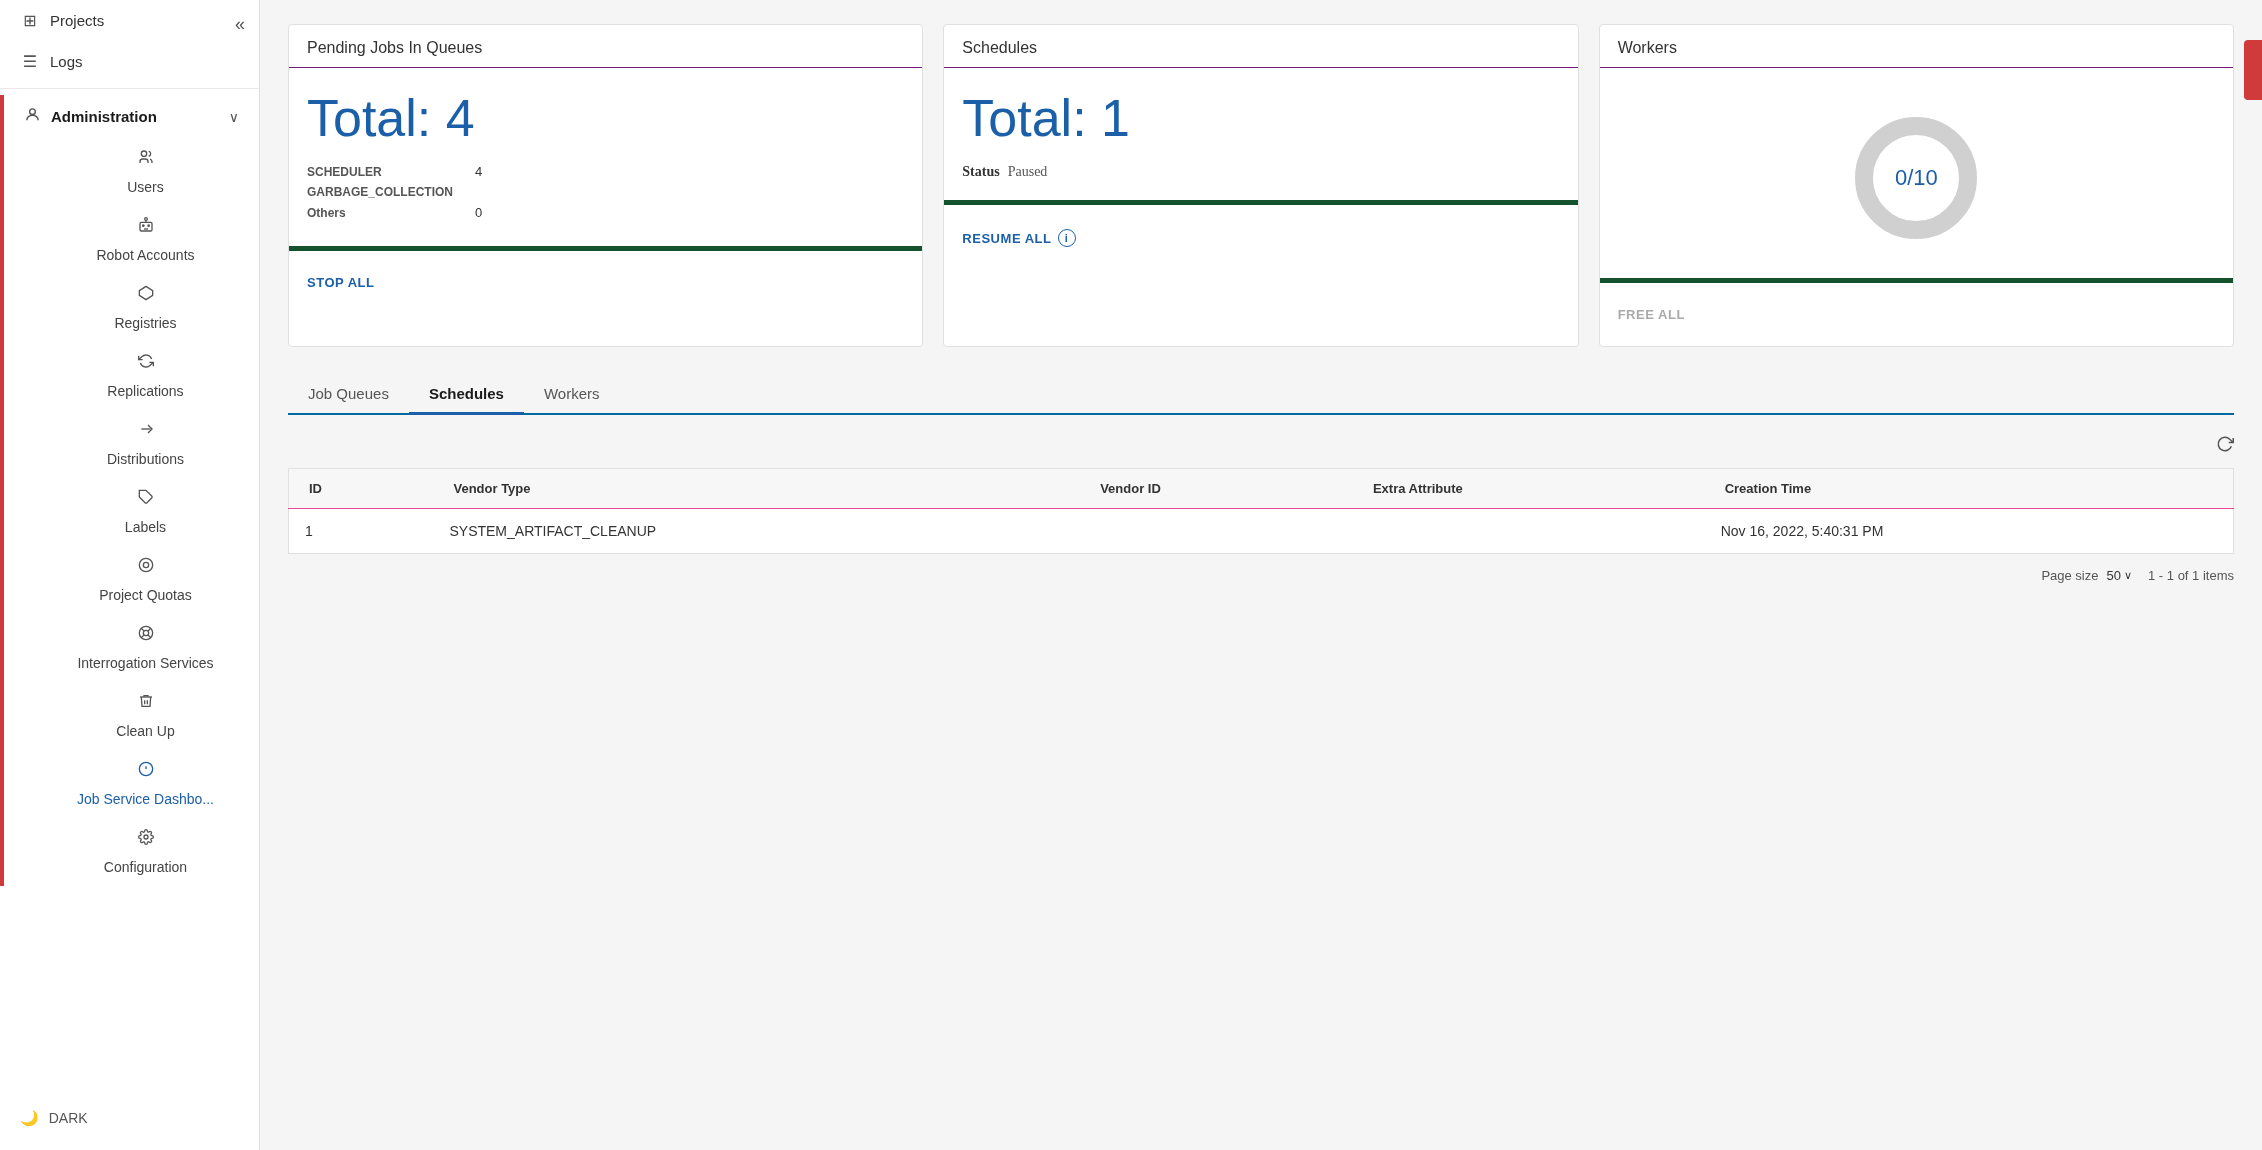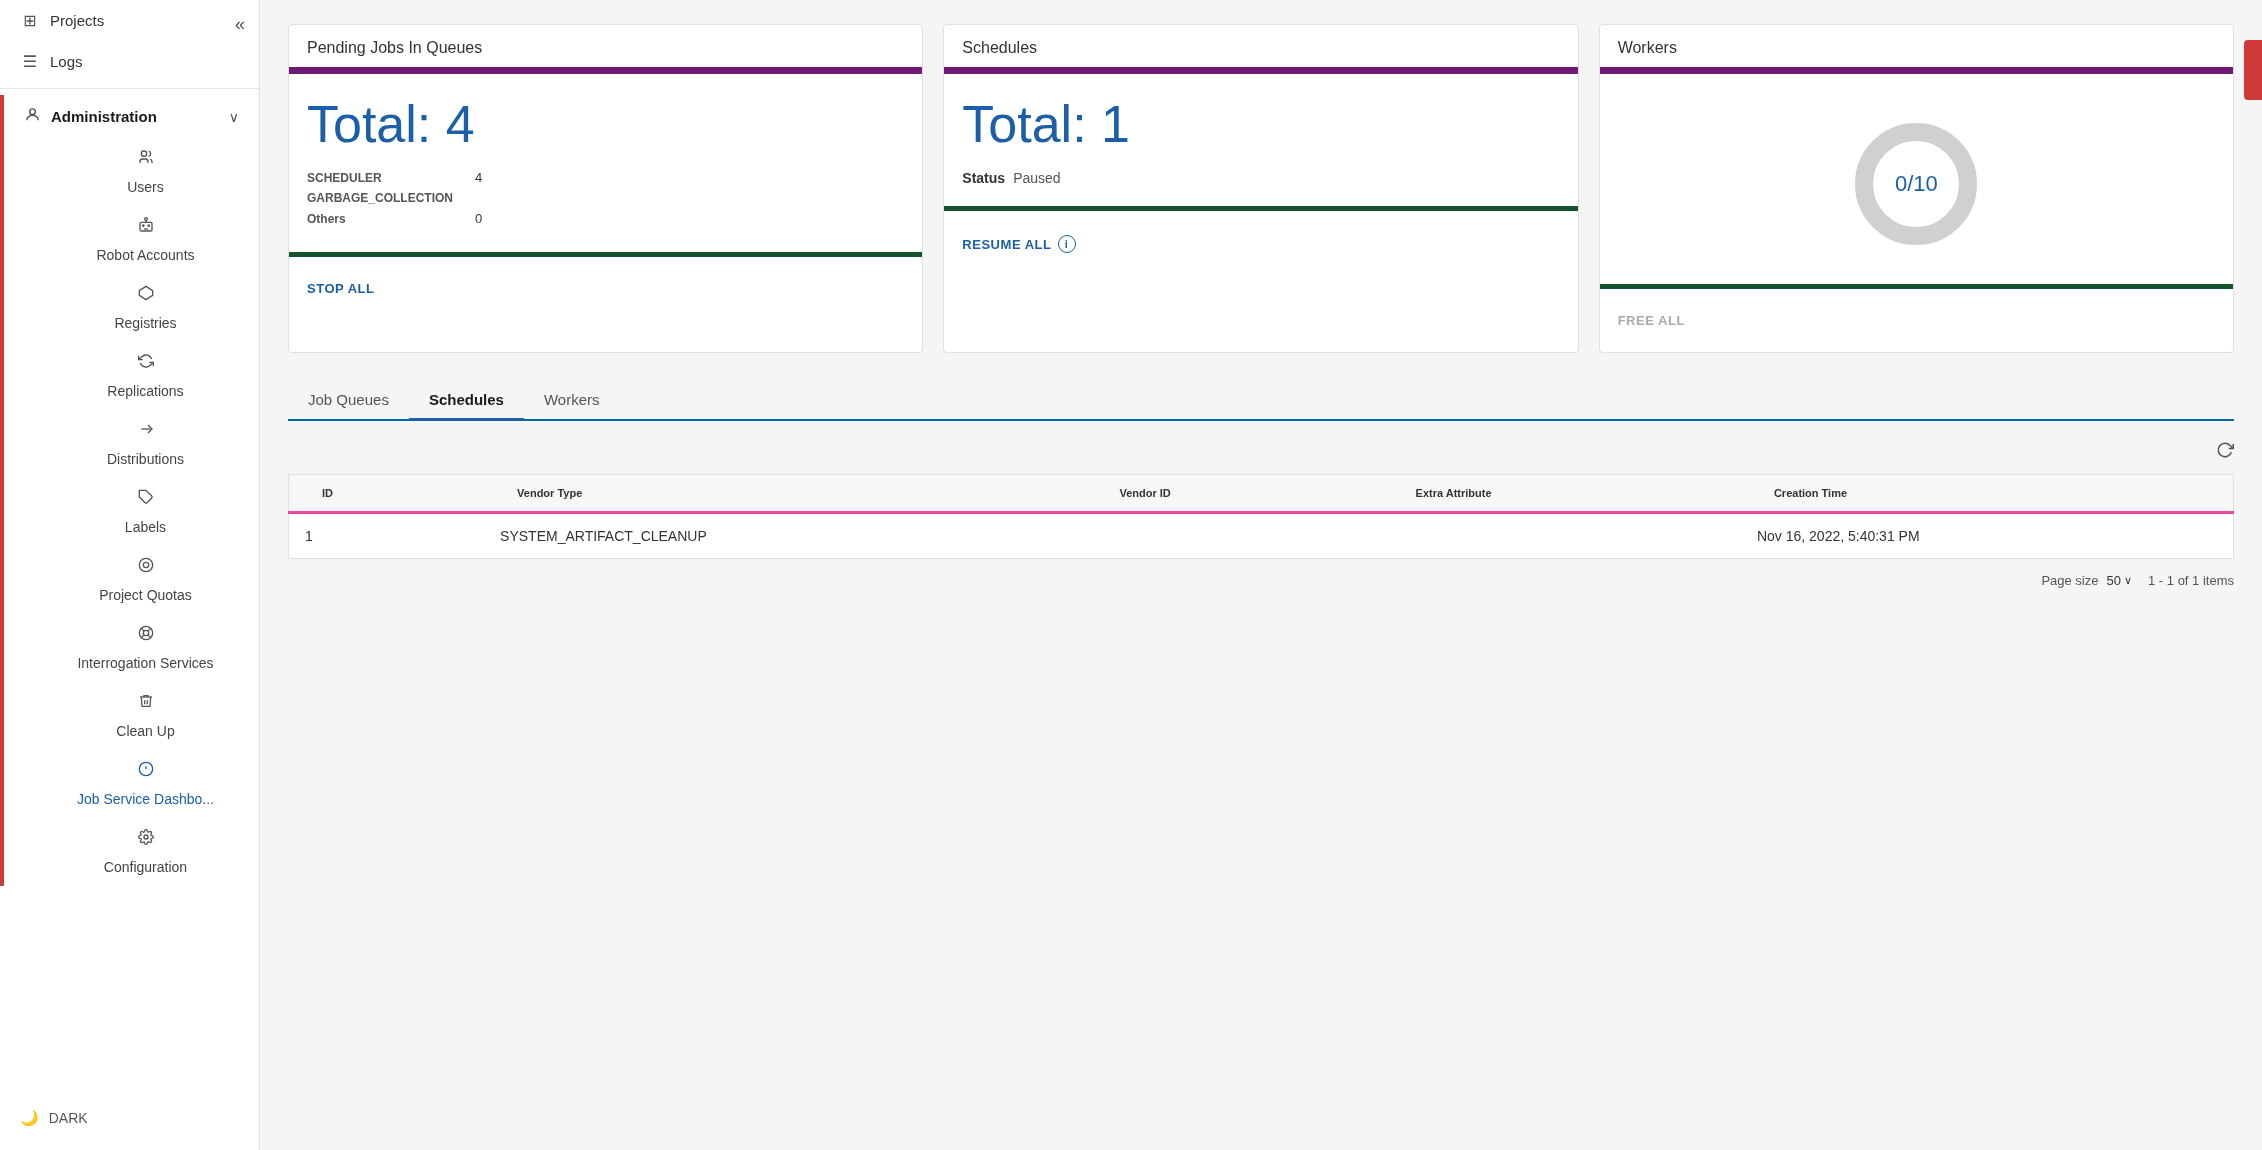--- a/index.html
+++ b/index.html
@@ -71,36 +71,36 @@
       border: 1px solid #e0e0e0;
       border-radius: 4px;
       flex: 1;
       overflow: hidden;
     }
     .card-header {
       padding: 14px 18px 10px;
       font-size: 16px;
       color: #333;
       font-weight: 400;
-      border-bottom: 7px solid #701a75;
+      border-bottom: 1px solid #701a75;
     }
     .card-body {
       padding: 20px 18px;
     }
     .card-total {
       font-size: 52px;
       font-weight: 300;
       color: #1a5fa8;
       margin-bottom: 16px;
     }
     .card-stats { font-size: 13px; color: #333; }
     .card-stats-row { display: flex; align-items: center; margin-bottom: 6px; }
     .card-stats-label { font-weight: 600; font-size: 12px; color: #555; width: 160px; }
     .card-stats-value { font-size: 13px; color: #333; margin-left: 8px; }
-    .card-status-row { display: flex; align-items: center; gap: 8px; }
+    .card-status-row { display: flex; align-items: center; gap: 8px; font-family: Liberation Serif, serif; }
     .card-status-label { font-weight: 600; font-size: 14px; color: #333; }
     .card-status-value { font-size: 14px; color: #555; }
     .card-footer {
       padding: 24px 18px;
       border-top: 5px solid #14532d;
     }
     .card-action-btn {
       background: none;
       border: none;
       color: #1a5fa8;
@@ -175,26 +175,26 @@
     .data-table {
       width: 100%;
       border-collapse: collapse;
       background: #fff;
       border: 1px solid #e0e0e0;
       border-radius: 4px;
       font-size: 14px;
     }
     .data-table th {
       background: #f7f7f7;
-      padding: 12px 33px;
+      padding: 12px 20px;
       text-align: left;
       font-weight: 600;
-      font-size: 11px;
+      font-size: 13px;
       color: #333;
-      border-bottom: 3px solid #ec4899;
+      border-bottom: 1px solid #ec4899;
     }
     .data-table td {
       padding: 14px 16px;
       border-bottom: 1px solid #f0f0f0;
       color: #333;
       font-size: 14px;
     }
     .data-table tr:last-child td { border-bottom: none; }
 
     

